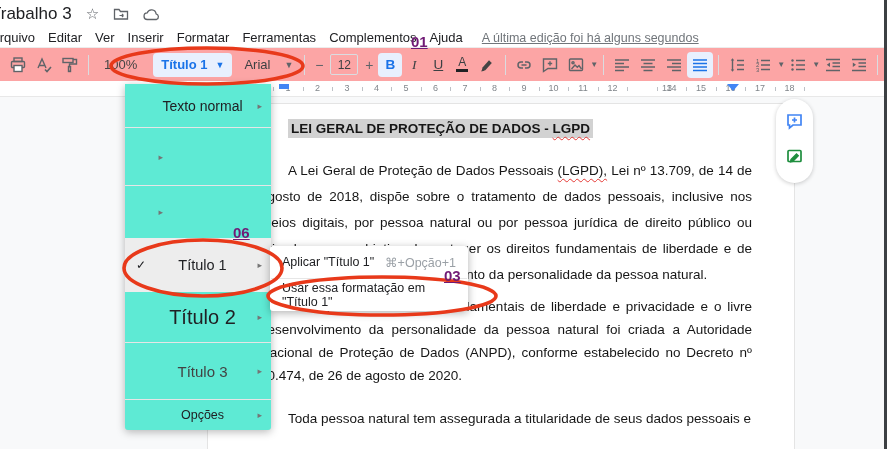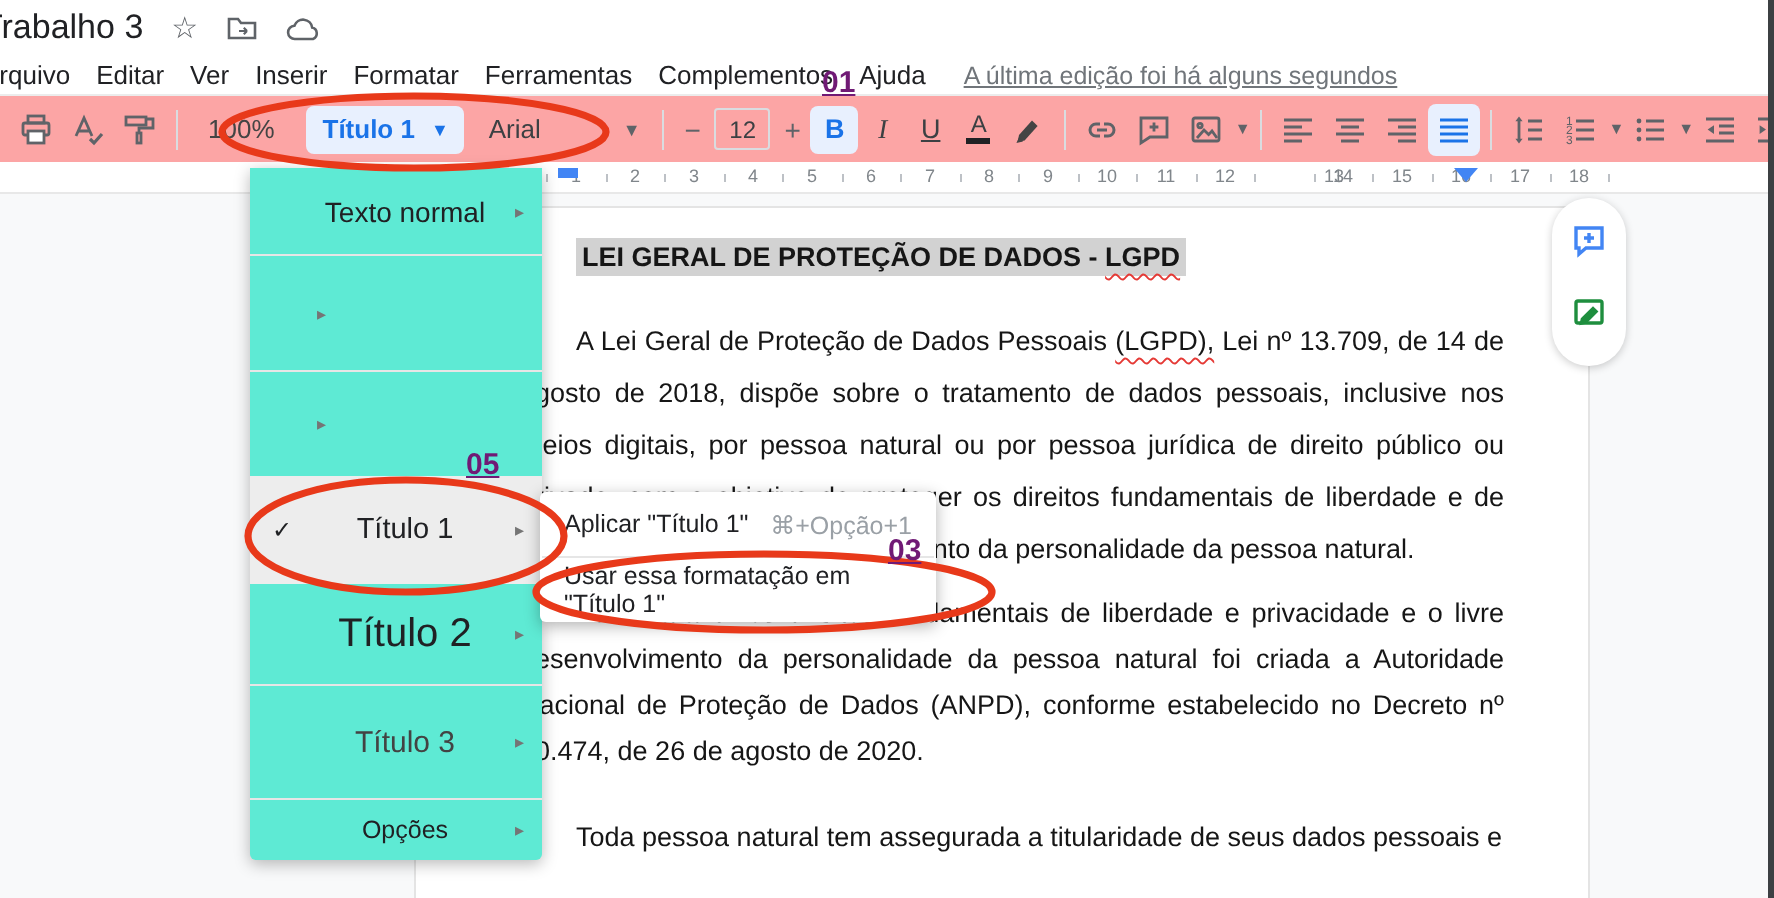--- a/index.html
+++ b/index.html
@@ -17,21 +17,21 @@
   
   .toolbar{position:absolute;top:48px;left:0;right:0;height:33px;background:#fca5a5;display:flex;align-items:center;
     padding-left:5px;border-bottom:1px solid #ececec;}
   .tbtn{width:26px;height:26px;border-radius:4px;display:flex;align-items:center;justify-content:center;color:#5f6368;flex:0 0 auto;}
   .tbtn svg{display:block;}
   .sep{width:1px;height:20px;background:#dadce0;margin:0 5px;flex:0 0 auto;}
   .zoomv{font-size:13px;color:#444;padding:0 10px;flex:0 0 auto;}
   .style-chip{display:flex;align-items:center;background:#e8f0fe;border-radius:4px;height:24px;padding:0 8px;margin:0 6px;flex:0 0 auto;}
   .style-chip .sv{color:#1a73e8;font-size:13px;font-weight:bold;}
   .carat{font-size:9px;margin-left:8px;color:#1a73e8;}
-  .fontsel{display:flex;align-items:center;font-size:13px;color:#3c4043;padding:0 6px;flex:0 0 auto;gap:27px;}
+  .fontsel{display:flex;align-items:center;font-size:13px;color:#3c4043;padding:0 6px;flex:0 0 auto;}
   .fontsel .carat{color:#5f6368;}
   .szbox{width:26px;height:19px;border:1px solid #dadce0;border-radius:2px;font-size:12px;display:flex;
     align-items:center;justify-content:center;color:#3c4043;margin:0 2px;flex:0 0 auto;}
   .pm{width:18px;height:24px;display:flex;align-items:center;justify-content:center;font-size:14px;color:#5f6368;flex:0 0 auto;}
   .fmt{width:24px;height:24px;display:flex;align-items:center;justify-content:center;font-size:13.5px;color:#3c4043;border-radius:4px;flex:0 0 auto;}
   .fmt.active{background:#e8f0fe;color:#1a73e8;}
   .ddarrow{font-size:8px;color:#5f6368;margin-left:1px;}
   .grp{display:flex;align-items:center;flex:0 0 auto;}
   
   .ruler{position:absolute;top:81px;left:0;right:0;height:15px;background:#fff;border-bottom:1px solid #e8e8e8;z-index:5;}
@@ -368,17 +368,17 @@
       <span>Usar essa formatação em "Título 1"</span>
     </div>
   </div>
 
   <svg class="anno-svg" width="887" height="449">
     <ellipse cx="207" cy="66" rx="96" ry="18" fill="none" stroke="#e8391a" stroke-width="3.6"></ellipse>
     <ellipse cx="203" cy="268" rx="79" ry="28" fill="none" stroke="#e8391a" stroke-width="3.6"></ellipse>
     <ellipse cx="382" cy="296" rx="114" ry="19" fill="none" stroke="#e8391a" stroke-width="3.6"></ellipse>
   </svg>
   <div class="anno-label" style="left:411px;top:33px;">01</div>
-  <div class="anno-label" style="left:233px;top:224px;">05</div>
+  <div class="anno-label" style="left:233px;top:224px;">06</div>
   <div class="anno-label" style="left:444px;top:267px;">03</div>
 
   <div class="edge"></div>
 </div>
 
 </body></html>

